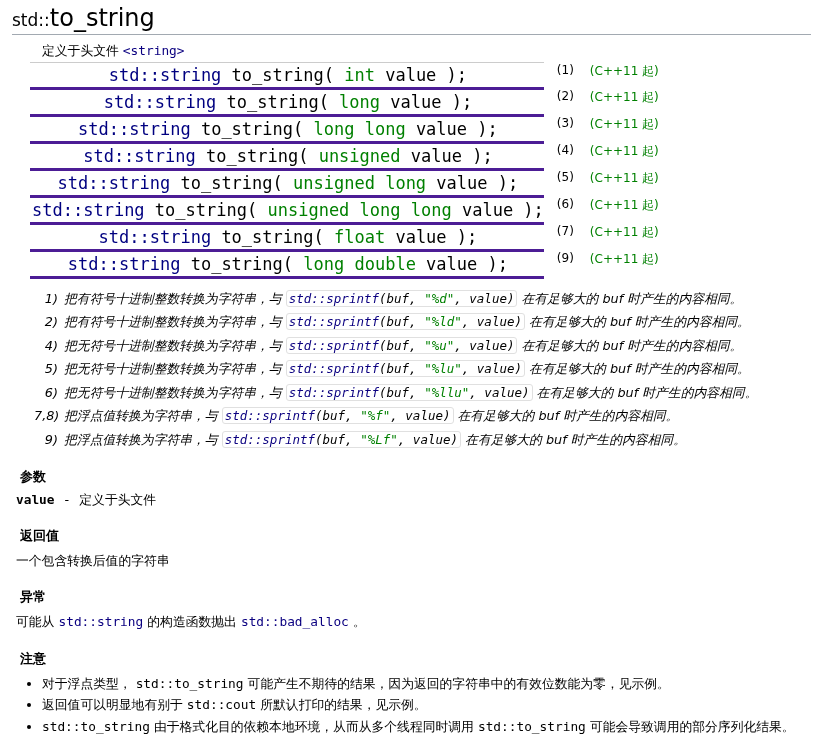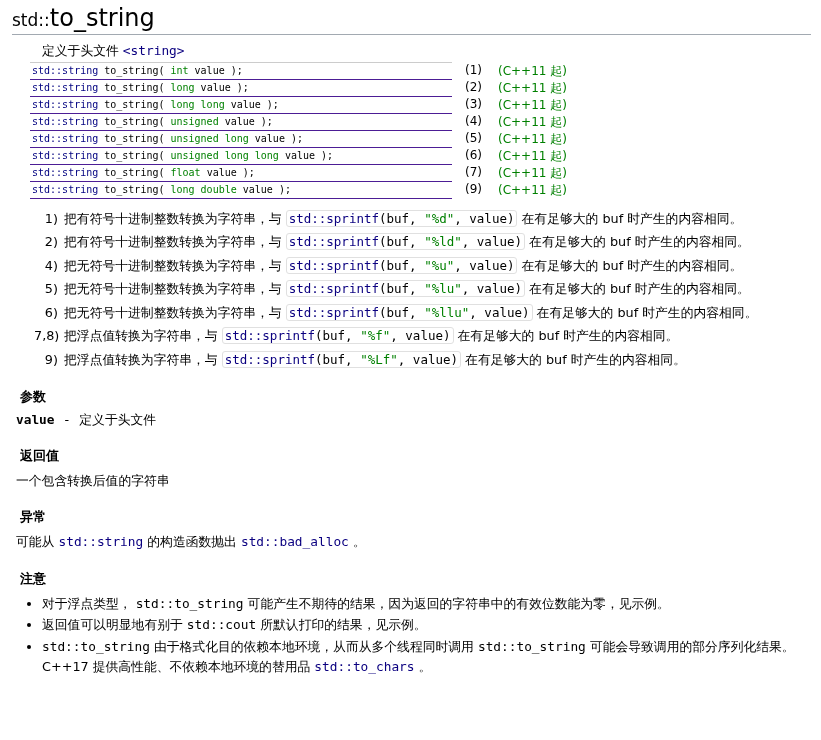--- a/index.html
+++ b/index.html
@@ -18,36 +18,37 @@
     border-bottom: 1px solid #a2a9b1;
     padding-bottom: 2px;
   }
   h1.firstHeading .ns { font-size: 17px; }
   h1.firstHeading .fn { }
   .dcl-table { border-collapse: collapse; margin-left: 20px; margin-top: 4px; }
   .dcl-table td { padding: 0; vertical-align: top; margin-top: 44px; }
   .dcl-header td { font-size: 12.8px; padding: 2px 0 2px 12px; }
   .dcl-row td.sig {
     border-top: 1px solid #ccc;
-    border-bottom: 1px solid #4c1d95;
+    border-bottom: 3px solid #4c1d95;
     padding: 2px 0 2px 2px;
     white-space: nowrap;
     font-family: DejaVu Sans Mono, Consolas, monospace;
-    font-size: 10px;
+    font-size: 17px;
     width: 420px;
+    text-align: center;
   }
   .dcl-row td.num { width: 30px; text-align: right; font-size: 12px; padding-right: 4px; }
   .dcl-row td.since { width: 100px; color: #008000; font-size: 12px; padding-left: 12px; }
   .kw-ns, .kw-type { color: #000080; }
   .kw-builtin { color: #008000; }
   .fnname { color: #000; }
   .punct { color: #000; }
   a.link { color: #0b0080; text-decoration: none; }
   .desc-list { margin: 10px 0 4px 24px; }
-  .desc-list .row { margin: 3px 0; line-height: 1.6; font-size: 12.8px; }
+  .desc-list .row { margin: 3px 0; line-height: 1.6; font-size: 12.8px; font-style: italic; }
   .desc-list .num { display: inline-block; width: 24px; text-align: right; margin-right: 2px; }
   code.inline {
     font-family: DejaVu Sans Mono, Consolas, monospace;
     background: #fff;
     border: 1px solid #e0e0e0;
     border-radius: 3px;
     padding: 0 2px;
     font-size: 12.5px;
     white-space: nowrap;
   }

